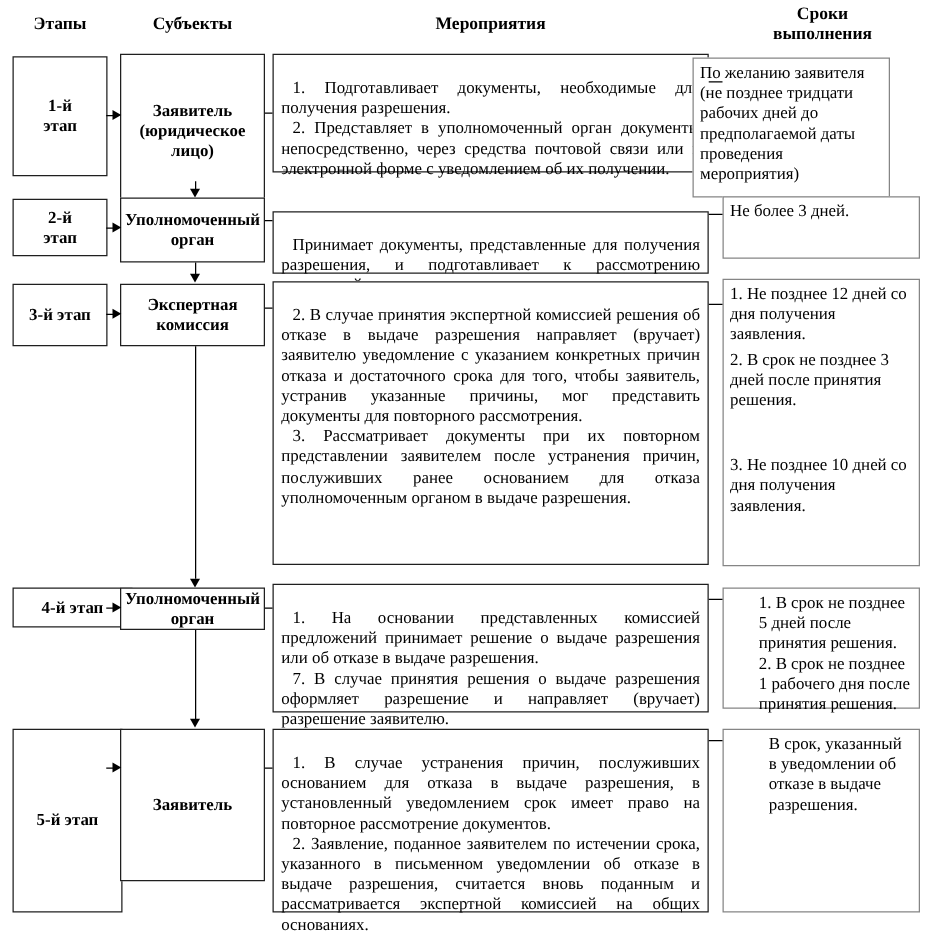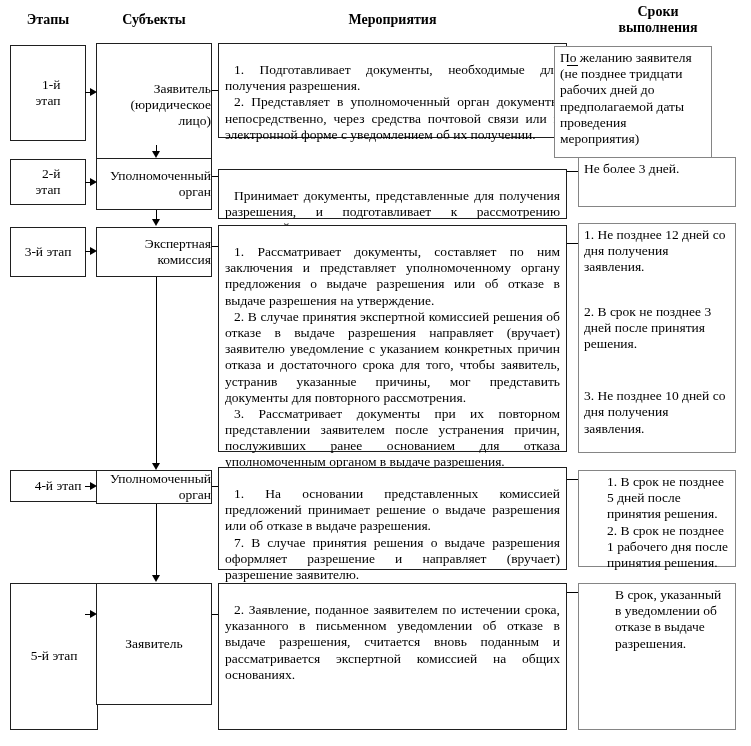--- a/index.html
+++ b/index.html
@@ -11,27 +11,27 @@
   .hdr{
     position:absolute;font-weight:bold;font-size:14px;line-height:1.15;
     text-align:center;
   }
   .box{
     position:absolute;box-sizing:border-box;background:#fff;
     border:1px solid #1f1f1f;font-size:13.5px;line-height:1.2;
   }
   .cbox{ 
     display:flex;align-items:center;justify-content:center;
-    text-align:right;white-space:pre-line;
+    text-align:center;white-space:pre-line;font-weight:bold;
   }
   .act{padding:18px 6px;text-align:justify;}
   .act p{margin:0;text-indent:9px;}
   .dl{border-color:#858585;padding:3px 5px;}
   .dl p{margin:0;}
-  .dl-r3 p:nth-of-type(1){margin-bottom:28px;}
+  .dl-r3 p:nth-of-type(1){margin-bottom:4px;}
   .dl-r3 p:nth-of-type(2){margin-bottom:36px;}
   .hline{position:absolute;height:1px;background:#000;}
   .vline{position:absolute;width:1px;background:#000;}
   .tri-right{
     position:absolute;width:0;height:0;
     border-top:4px solid transparent;border-bottom:4px solid transparent;
     border-left:7px solid #000;
   }
   .tri-down{
     position:absolute;width:0;height:0;
@@ -78,21 +78,20 @@
   <div class="hline" style="left:85px;top:182px;width:6px;"></div>
   <div class="tri-right" style="left:90px;top:178px;"></div>
   <div class="hline" style="left:212px;top:176px;width:6px;"></div>
   <div class="hline" style="left:567px;top:171px;width:11px;"></div>
   <div class="vline" style="left:156px;top:210px;height:10px;"></div>
   <div class="tri-down" style="left:152px;top:219px;"></div>
 
   <div class="box cbox" style="left:10px;top:227px;width:76px;height:50px;">3-й этап</div>
   <div class="box cbox" style="left:96px;top:227px;width:116px;height:50px;">Экспертная комиссия</div>
   <div class="box act" style="left:218px;top:225px;width:349px;height:227px;">
-    <p>1. Рассматривает документы, составляет по ним заключения и представляет уполномоченному органу предложения о выдаче разрешения или об отказе в выдаче разрешения на утверждение.</p>
     <p>2. В случае принятия экспертной комиссией решения об отказе в выдаче разрешения направляет (вручает) заявителю уведомление с указанием конкретных причин отказа и достаточного срока для того, чтобы заявитель, устранив указанные причины, мог представить документы для повторного рассмотрения.</p>
     <p>3. Рассматривает документы при их повторном представлении заявителем после устранения причин, послуживших ранее основанием для отказа уполномоченным органом в выдаче разрешения.</p>
   </div>
   <div class="box dl dl-r3" style="left:578px;top:223px;width:158px;height:230px;">
     <p>1. Не позднее 12 дней со дня получения заявления.</p>
     <p>2. В срок не позднее 3 дней после принятия решения.</p>
     <p>3. Не позднее 10 дней со дня получения заявления.</p>
   </div>
   <div class="hline" style="left:85px;top:251px;width:6px;"></div>
   <div class="tri-right" style="left:90px;top:247px;"></div>
@@ -114,20 +113,21 @@
   <div class="hline" style="left:85px;top:486px;width:6px;"></div>
   <div class="tri-right" style="left:90px;top:482px;"></div>
   <div class="hline" style="left:212px;top:486px;width:6px;"></div>
   <div class="hline" style="left:567px;top:479px;width:11px;"></div>
   <div class="vline" style="left:156px;top:504px;height:72px;"></div>
   <div class="tri-down" style="left:152px;top:575px;"></div>
 
   <div class="box cbox" style="left:10px;top:583px;width:88px;height:147px;">5-й этап</div>
   <div class="box cbox" style="left:96px;top:583px;width:116px;height:122px;">Заявитель</div>
   <div class="box act" style="left:218px;top:583px;width:349px;height:147px;">
+    <p>1. В случае устранения причин, послуживших основанием для отказа в выдаче разрешения, в установленный уведомлением срок имеет право на повторное рассмотрение документов.</p>
     <p>2. Заявление, поданное заявителем по истечении срока, указанного в письменном уведомлении об отказе в выдаче разрешения, считается вновь поданным и рассматривается экспертной комиссией на общих основаниях.</p>
   </div>
   <div class="box dl" style="left:578px;top:583px;width:158px;height:147px;padding-left:36px;">
     <p>В срок, указанный в уведомлении об отказе в выдаче разрешения.</p>
   </div>
   <div class="hline" style="left:85px;top:614px;width:6px;"></div>
   <div class="tri-right" style="left:90px;top:610px;"></div>
   <div class="hline" style="left:212px;top:614px;width:6px;"></div>
   <div class="hline" style="left:567px;top:592px;width:11px;"></div>
 

